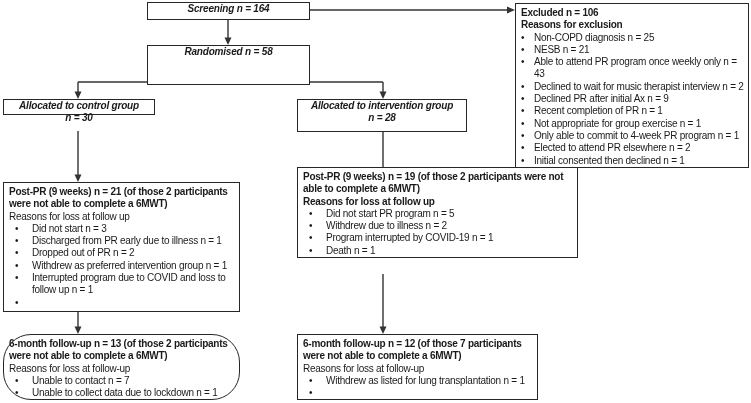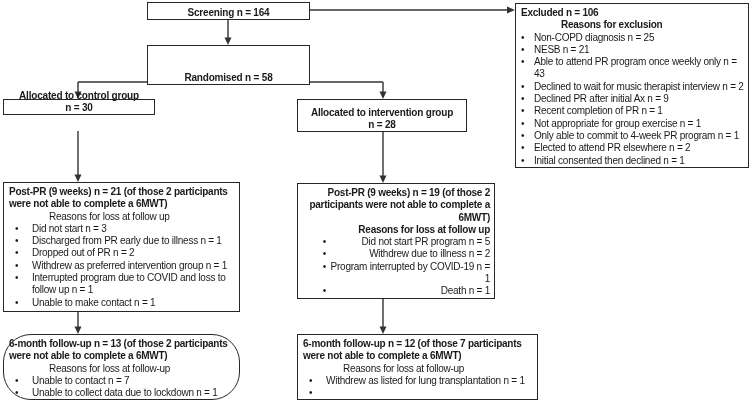--- a/index.html
+++ b/index.html
@@ -25,55 +25,56 @@
   .box {
     position: absolute;
     background: #ffffff;
     border: 1.4px solid #262626;
     box-sizing: border-box;
   }
   .center-box {
     display: flex;
     flex-direction: column;
     align-items: center;
-    justify-content: flex-end;
+    justify-content: flex-start;
     text-align: center;
     font-weight: bold;
     font-size: 10px;
     letter-spacing: -0.2px;
     line-height: 12px;
+    font-style: italic;
   }
   .detail-box {
     padding: 3px 4px 0 5px;
     font-size: 10px;
     letter-spacing: -0.25px;
     line-height: 12.3px;
   }
   .box-title { font-weight: bold; }
-  .box-subtitle { font-weight: normal; margin-left: 40px; }
+  .box-subtitle { font-weight: normal; }
   .box-subtitle.strong { font-weight: bold; }
   .bullet-row {
     display: flex;
     align-items: flex-start;
   }
   .bullet-dot {
     flex: 0 0 13px;
   }
   .bullets.wide .bullet-row { padding-left: 6px; }
   .bullets.wide .bullet-dot { flex: 0 0 17px; }
   .bullet-text { flex: 1 1 auto; }
 
   
   #box-screening          { left: 147px; top: 2px;   width: 163px; height: 18px; }
   #box-randomised         { left: 147px; top: 45px;  width: 163px; height: 40px; }
   #box-excluded           { left: 515px; top: 3px;   width: 234px; min-height: 153px; }
   #box-alloc-control      { left: 3px;   top: 99px;  width: 152px; height: 16px; }
   #box-alloc-intervention { left: 297px; top: 99px;  width: 170px; height: 33px; }
   #box-postpr-control     { left: 3px;   top: 182px; width: 237px; min-height: 130px; }
-  #box-postpr-intervention{ left: 297px; top: 183px; width: 198px; min-height: 91px; text-align: right; }
+  #box-postpr-intervention{ left: 297px; top: 167px; width: 281px; min-height: 91px; }
   #box-followup-control   { left: 3px;   top: 334px; width: 237px; min-height: 64px; border-radius: 28px; }
   #box-followup-intervention { left: 297px; top: 334px; width: 241px; min-height: 65px; }
 </style>
 </head>
 <body>
 
 <div id="canvas">
 
   <svg id="connectors" viewBox="0 0 751 403" xmlns="http://www.w3.org/2000/svg">
     <g stroke="#333333" stroke-width="1.4" fill="#333333">
@@ -196,21 +197,20 @@
         <div class="bullet-row">
           <span class="bullet-dot">•</span>
           <span class="bullet-text">Withdrew as preferred intervention group n = 1</span>
         </div>
         <div class="bullet-row">
           <span class="bullet-dot">•</span>
           <span class="bullet-text">Interrupted program due to COVID and loss to follow up n = 1</span>
         </div>
         <div class="bullet-row">
           <span class="bullet-dot">•</span>
-          <span class="bullet-text">Unable to make contact n = 1</span>
         </div>
       </div>
   </div>
 
   <div class="box detail-box" id="box-postpr-intervention">
     <div class="box-title">Post-PR (9 weeks) n = 19 (of those 2 participants were not able to complete a 6MWT)</div>
     <div class="box-subtitle strong">Reasons for loss at follow up</div>
     <div class="bullets wide">
         <div class="bullet-row">
           <span class="bullet-dot">•</span>

